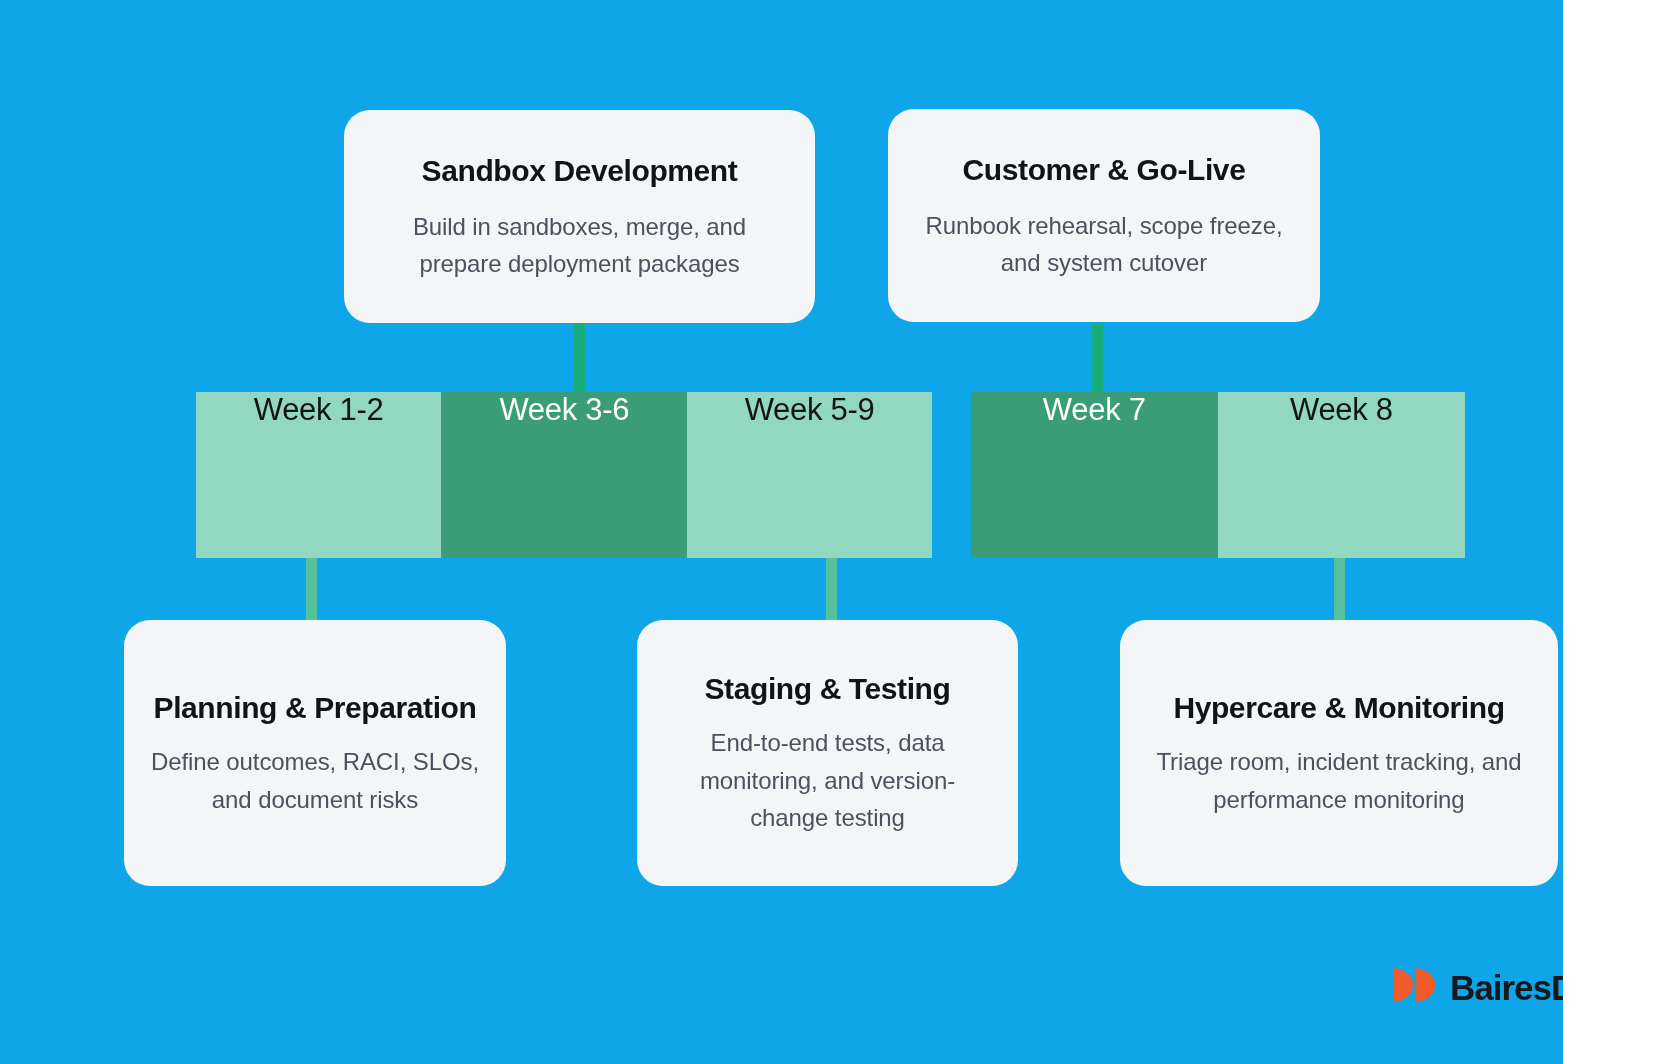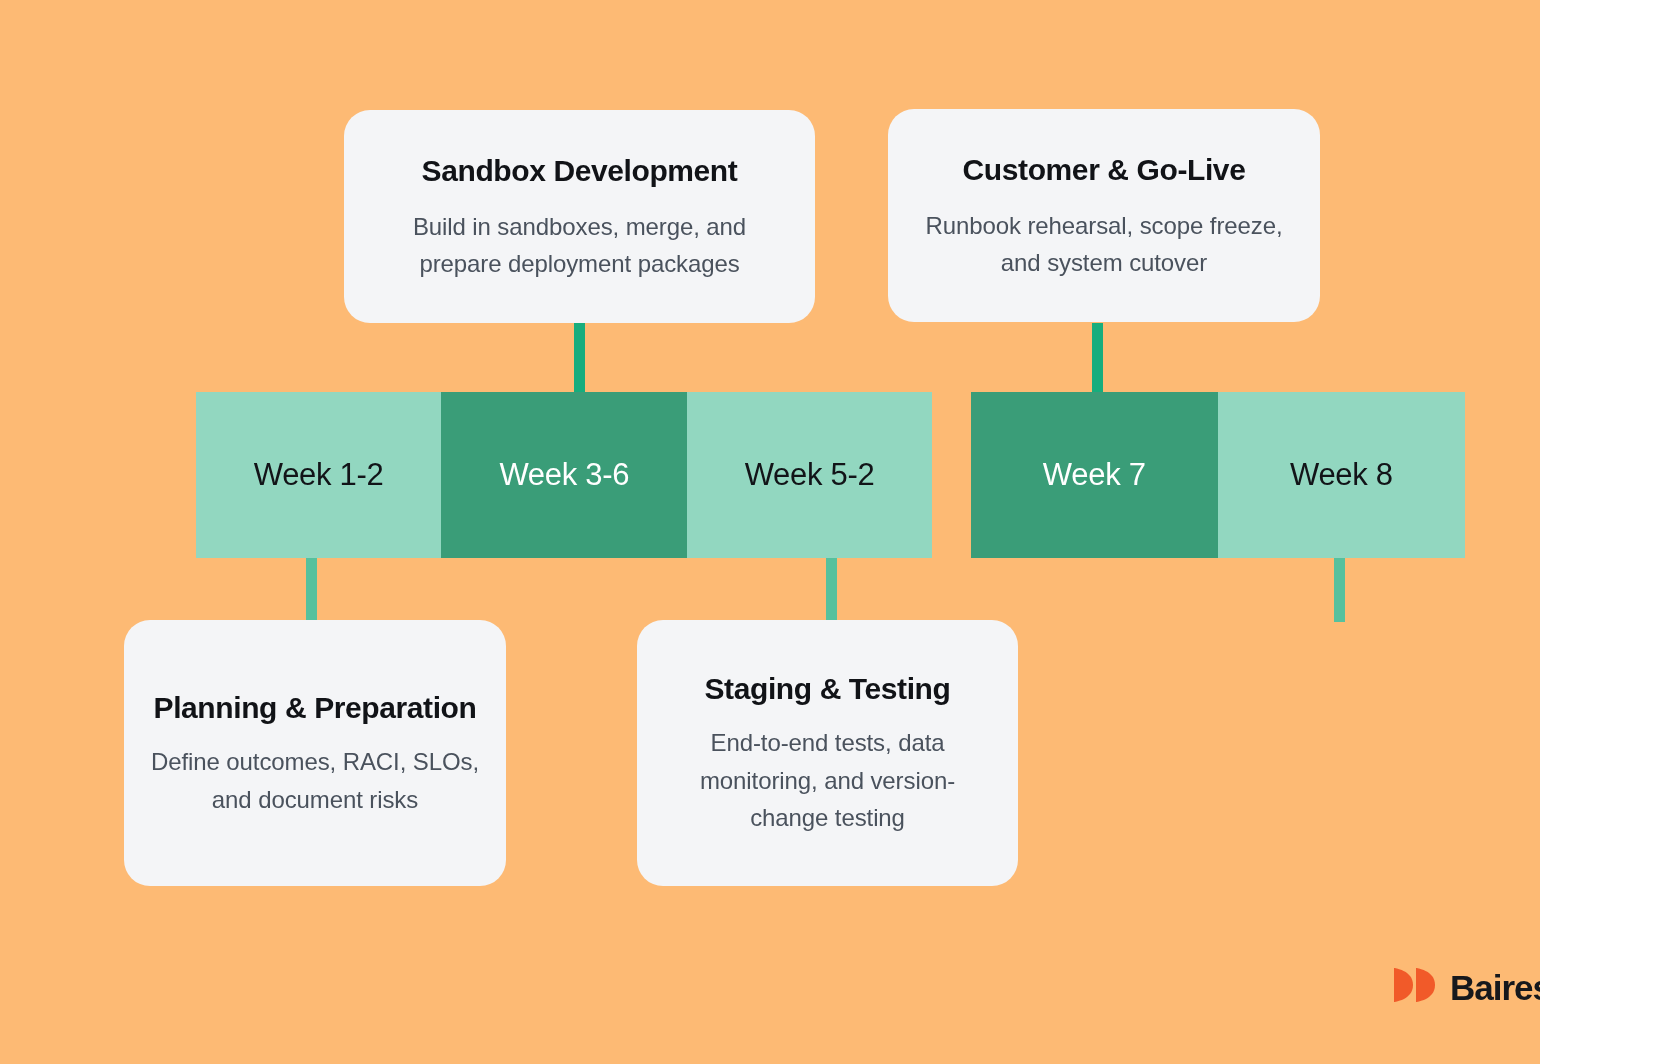--- a/index.html
+++ b/index.html
@@ -8,22 +8,23 @@
     background: #ffffff;
   }
   body {
     font-family: "Liberation Sans", sans-serif;
     -webkit-font-smoothing: antialiased;
   }
   #canvas {
     position: relative;
     width: 1540px;
     height: 1064px;
-    background: #fdba74;
+    background: #0ea5e9;
     overflow: hidden;
+    padding-left: 23px;
   }
 
   
   .card {
     position: absolute;
     background: #f4f5f7;
     border-radius: 26px;
     box-sizing: border-box;
     display: flex;
     flex-direction: column;
@@ -69,21 +70,20 @@
     position: absolute;
     left: 196px;
     top: 392px;
     width: 1269px;
     height: 166px;
     display: flex;
   }
   .seg {
     height: 100%;
     display: flex;
-    align-items: center;
     justify-content: center;
     font-size: 31px;
     letter-spacing: -0.3px;
   }
   .seg-light { background: #92d7c0; color: #121418; }
   .seg-dark  { background: #3a9d78; color: #ffffff; }
 
   
   #logo {
     position: absolute;
@@ -120,21 +120,21 @@
   <div class="connector connector-up" style="left:1092px; top:323px; height:72px;"></div>
 
   <div id="timeline-bar">
     <div class="seg seg-light" style="width:253px;">
       <span>Week 1-2</span>
     </div>
     <div class="seg seg-dark" style="width:254px;">
       <span>Week 3-6</span>
     </div>
     <div class="seg seg-light" style="width:252px;">
-      <span>Week 5-2</span>
+      <span>Week 5-9</span>
     </div>
     <div class="seg seg-dark" style="width:255px;margin-left:39px;">
       <span>Week 7</span>
     </div>
     <div class="seg seg-light" style="width:255px;">
       <span>Week 8</span>
     </div>
   </div>
 
   <div class="connector connector-down" style="left:306px; top:558px; height:64px;"></div>
@@ -144,20 +144,24 @@
   <div class="card card-bottom" style="left:124px; top:620px; width:382px;">
     <div class="card-title">Planning &amp; Preparation</div>
     <div class="card-desc">Define outcomes, RACI, SLOs, and document risks</div>
   </div>
 
   <div class="card card-bottom" style="left:637px; top:620px; width:381px;">
     <div class="card-title">Staging &amp; Testing</div>
     <div class="card-desc">End-to-end tests, data monitoring, and version-change testing</div>
   </div>
 
+  <div class="card card-bottom" style="left:1120px; top:620px; width:438px;">
+    <div class="card-title">Hypercare &amp; Monitoring</div>
+    <div class="card-desc">Triage room, incident tracking, and performance monitoring</div>
+  </div>
 
   <div id="logo">
     <span style="display:block;">
       <svg width="46" height="38" viewBox="0 0 46 38" xmlns="http://www.w3.org/2000/svg">
         <path d="M2 2 L2 36 C 2 36 21 34 21 19 C 21 4 2 2 2 2 Z" fill="#f15a29"></path>
         <path d="M24 2 L24 36 C 24 36 43 34 43 19 C 43 4 24 2 24 2 Z" fill="#f15a29"></path>
       </svg>
     </span>
     <span id="logo-text">BairesDev</span>
   </div>

